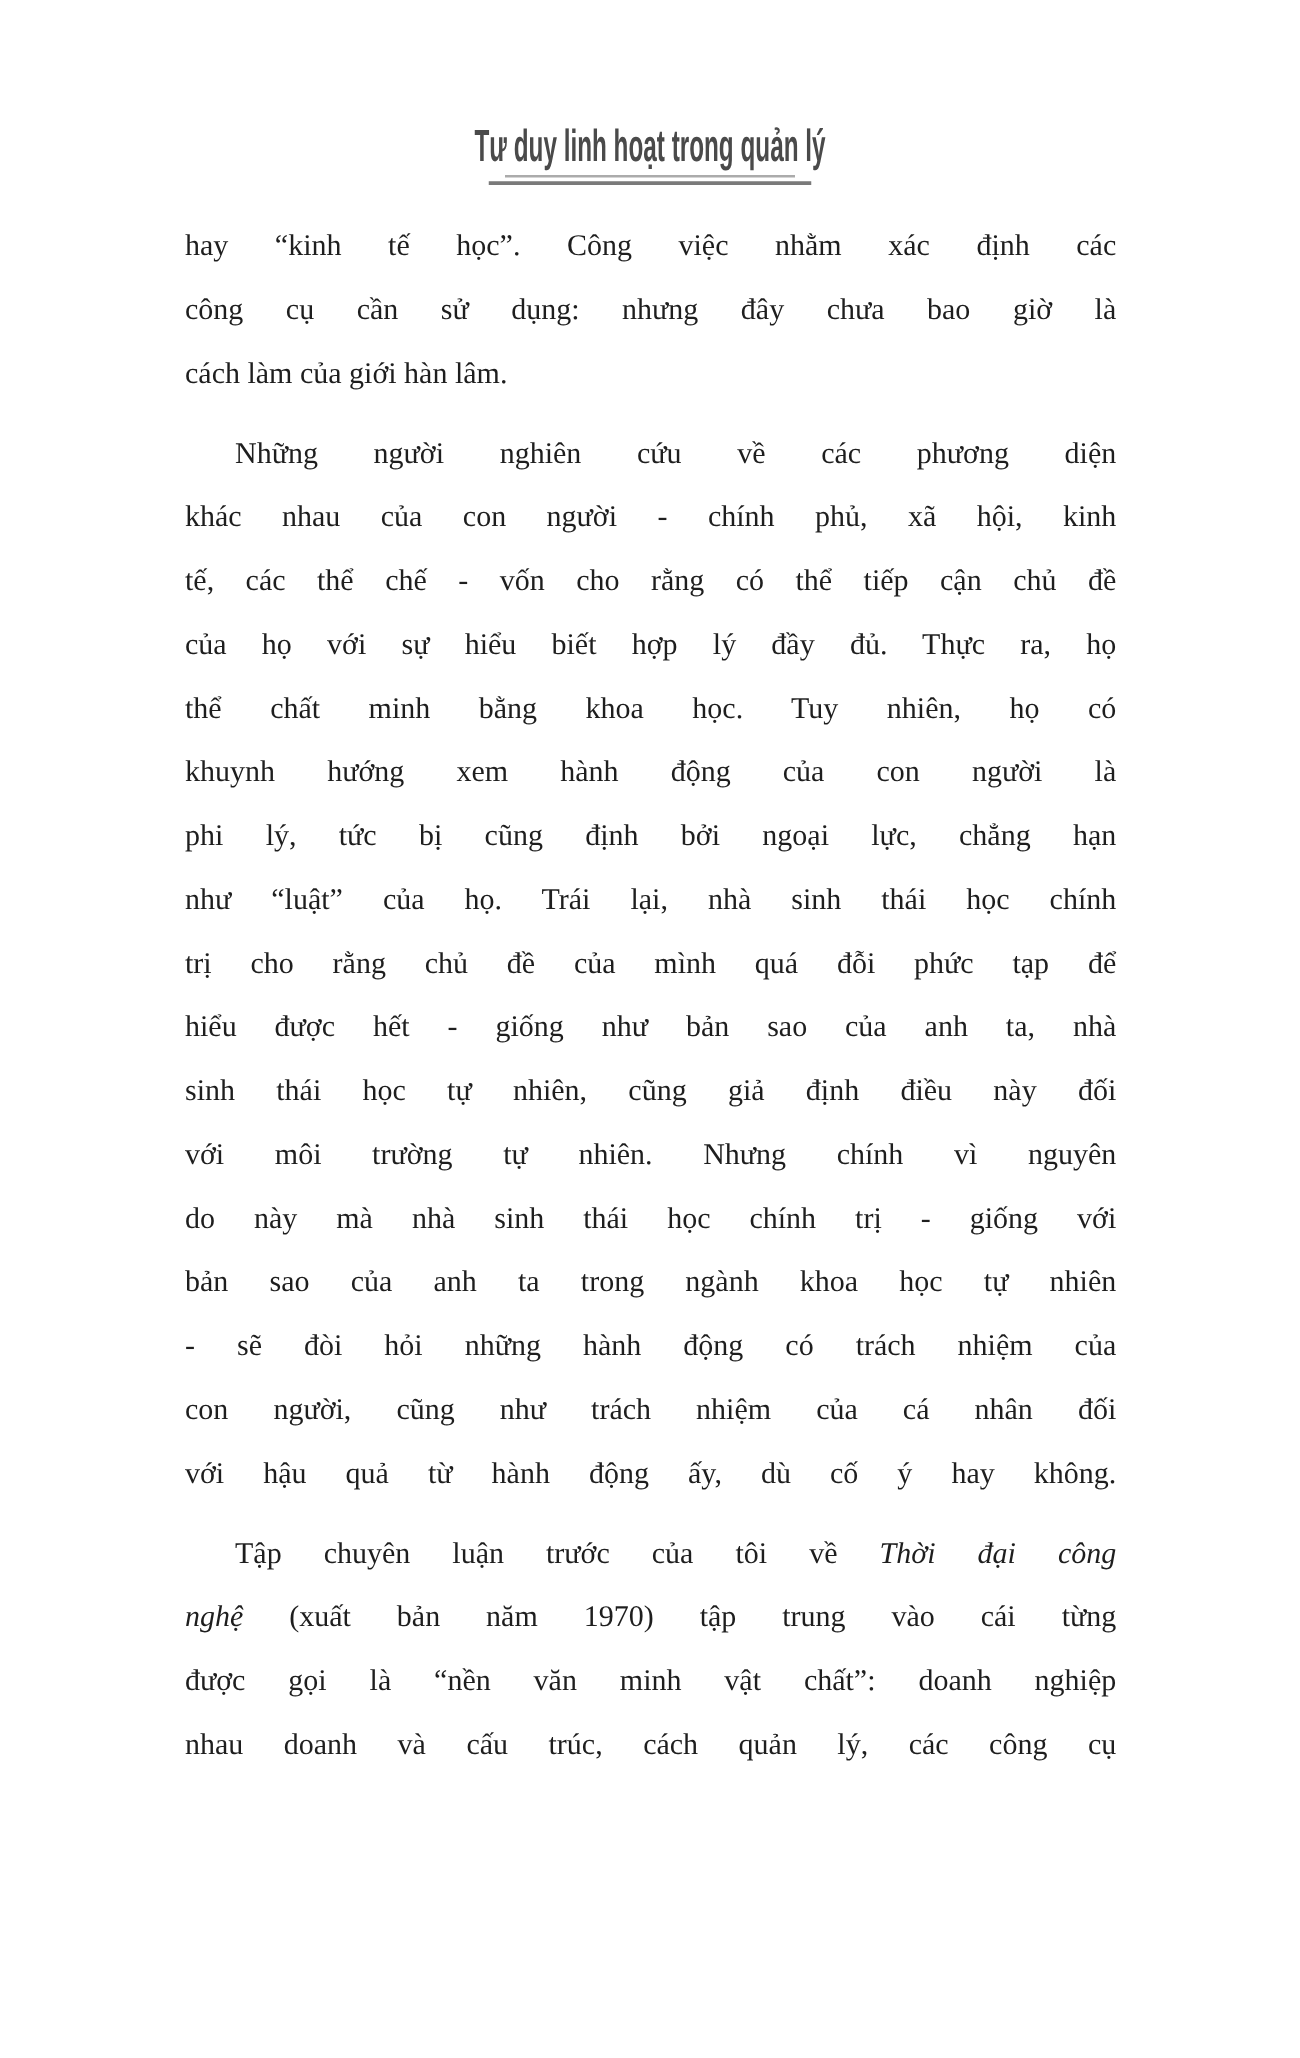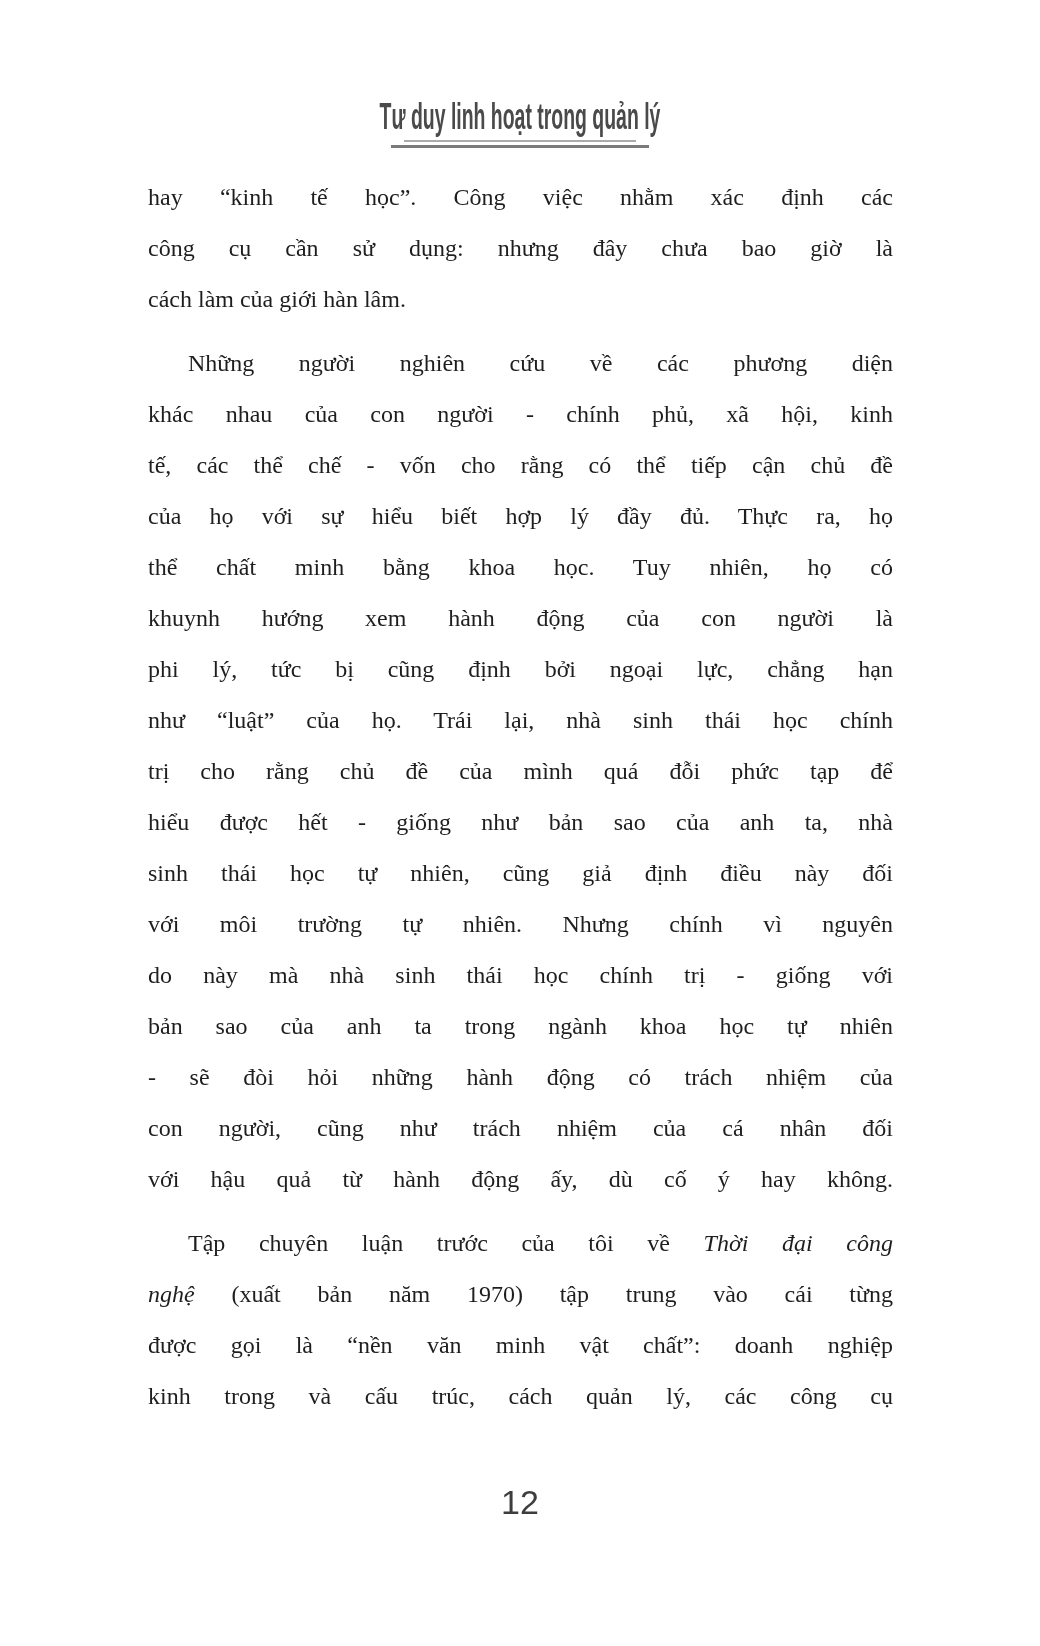--- a/index.html
+++ b/index.html
@@ -92,21 +92,18 @@
         <div class="line fill"><span>do này mà nhà sinh thái học chính trị - giống với</span></div>
         <div class="line fill"><span>bản sao của anh ta trong ngành khoa học tự nhiên</span></div>
         <div class="line fill"><span>- sẽ đòi hỏi những hành động có trách nhiệm của</span></div>
         <div class="line fill"><span>con người, cũng như trách nhiệm của cá nhân đối</span></div>
         <div class="line fill"><span>với hậu quả từ hành động ấy, dù cố ý hay không.</span></div>
       </div>
       <div class="para indent">
         <div class="line fill first"><span>Tập chuyên luận trước của tôi về </span><em>Thời đại công</em></div>
         <div class="line fill"><em>nghệ</em><span> (xuất bản năm 1970) tập trung vào cái từng</span></div>
         <div class="line fill"><span>được gọi là “nền văn minh vật chất”: doanh nghiệp</span></div>
-        <div class="line fill"><span>kinh trong và cấu trúc, cách quản lý, các công cụ</span></div>
+        <div class="line fill"><span>nhau doanh và cấu trúc, cách quản lý, các công cụ</span></div>
       </div>
     </div>
 
-  <div class="page-footer">
-    <span class="page-number">12</span>
-  </div>
 
 </div>
 
 </body></html>

